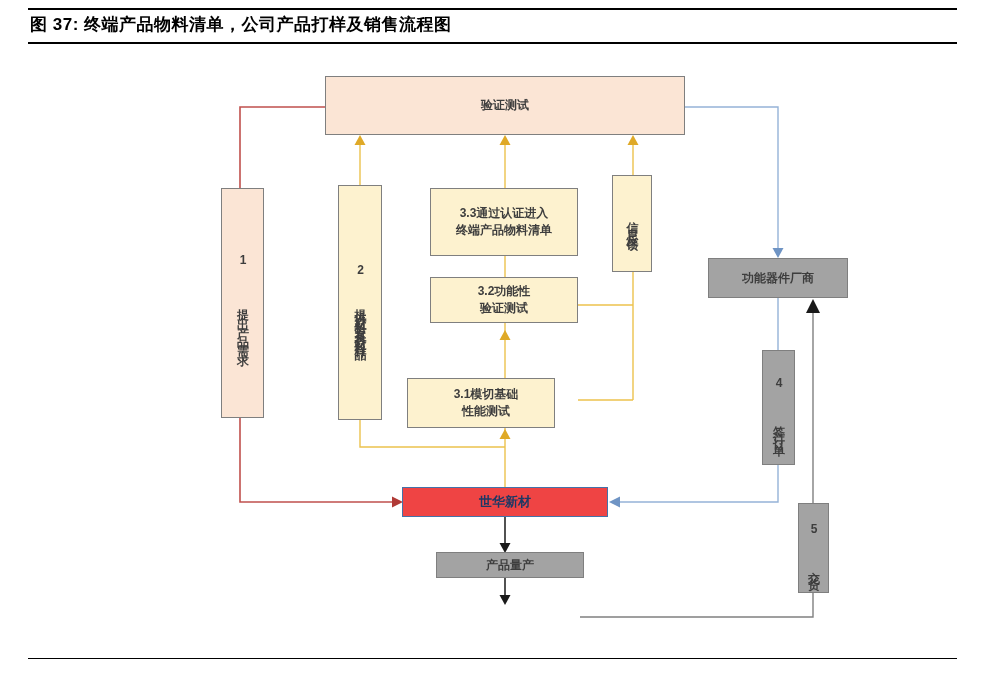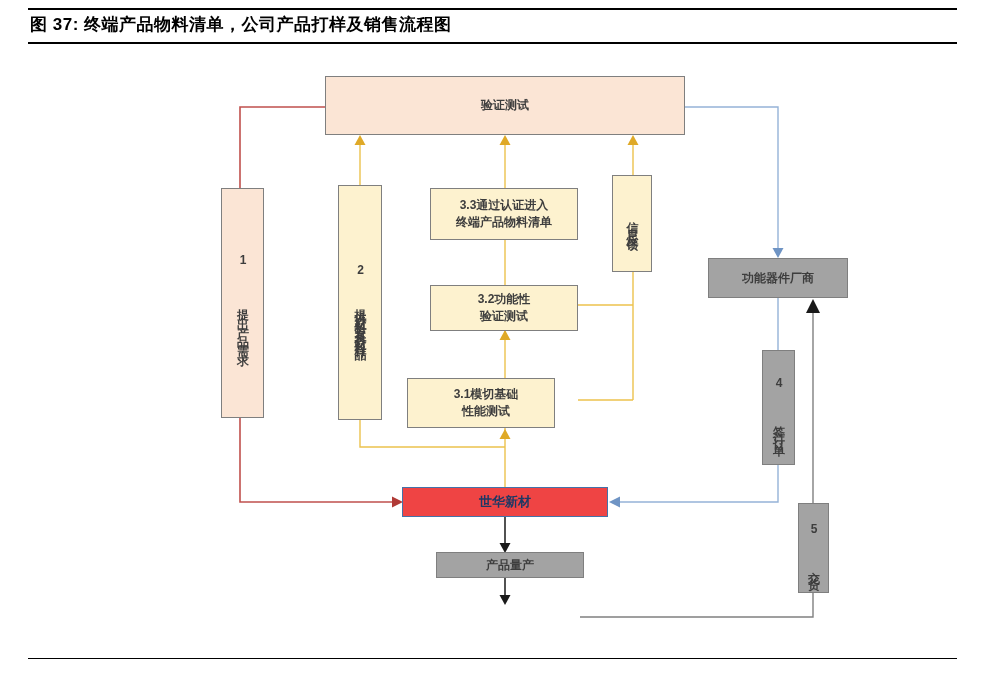--- a/index.html
+++ b/index.html
@@ -68,24 +68,24 @@
     <path d="M505,578 V596" stroke="#262626" stroke-width="1.6" fill="none"></path>
     <polygon points="505,605 499.5,595 510.5,595" fill="#1a1a1a"></polygon>
   </svg>
 
   <div class="node peach" style="left:325px; top:76px; width:360px; height:59px; border-width:1.6px;">验证测试</div>
 
   <div class="node peach vtext ls-wide" style="left:221px; top:188px; width:43px; height:230px;">1 提出产品需求</div>
 
   <div class="node yellow vtext ls-small" style="left:338px; top:185px; width:44px; height:235px;">2 提供材料方案及材料样品</div>
 
-  <div class="node yellow pre" style="left:430px; top:188px; width:148px; height:52px;">3.3通过认证进入
+  <div class="node yellow pre" style="left:430px; top:188px; width:148px; height:68px;">3.3通过认证进入
 终端产品物料清单</div>
 
-  <div class="node yellow pre" style="left:430px; top:285px; width:148px; height:46px;">3.2功能性
+  <div class="node yellow pre" style="left:430px; top:277px; width:148px; height:46px;">3.2功能性
 验证测试</div>
 
   <div class="node yellow pre" style="left:407px; top:378px; width:148px; height:50px;padding-left:10px;">3.1模切基础
 性能测试</div>
 
   <div class="node yellow vtext ls-mid" style="left:612px; top:175px; width:40px; height:97px;">信息反馈</div>
 
   <div class="node lblue" style="left:708px; top:258px; width:140px; height:40px;">功能器件厂商</div>
 
   <div class="node lblue vtext ls-mid" style="left:762px; top:350px; width:33px; height:115px;">4 签订订单</div>

